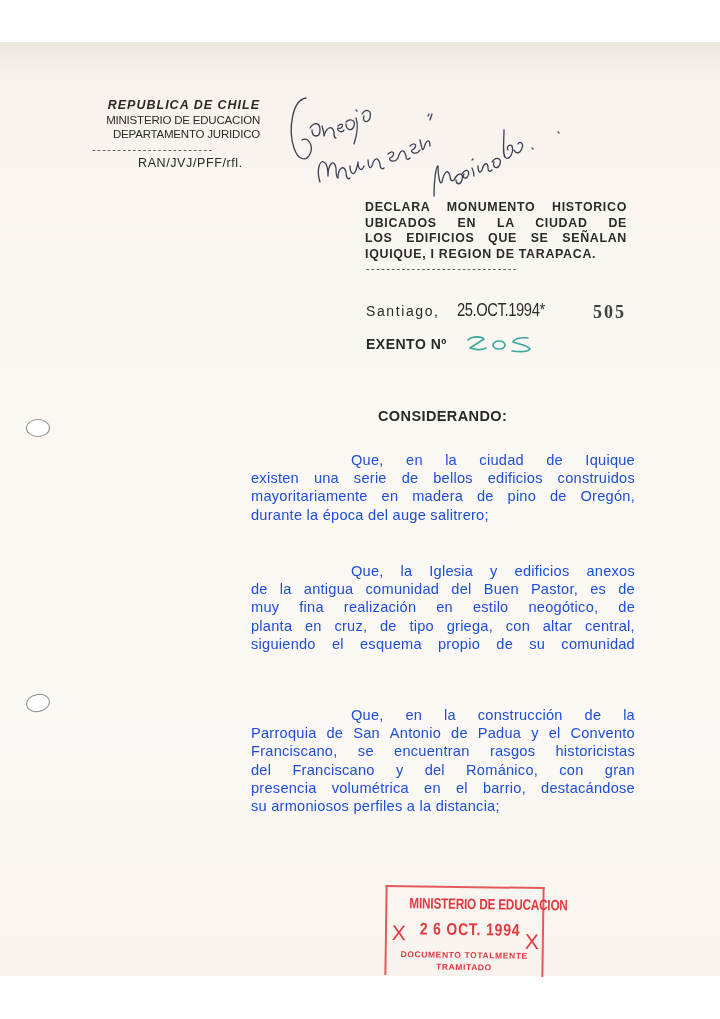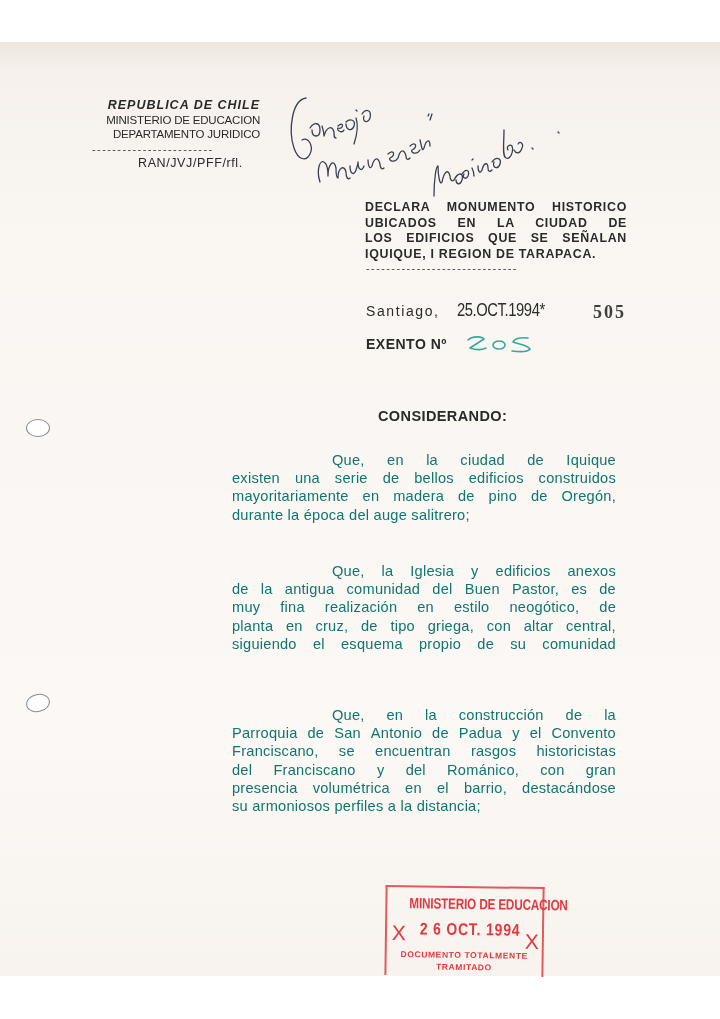--- a/index.html
+++ b/index.html
@@ -146,25 +146,25 @@
       position: absolute;
       left: 366px;
       top: 408px;
       font-size: 14.5px;
       font-weight: bold;
       letter-spacing: 0.4px;
       margin-left: 12px;
     }
     .para {
       position: absolute;
-      left: 232px;
+      left: 251px;
       width: 384px;
       font-size: 14.6px;
       line-height: 18.2px;
-      color: #0f766e;
+      color: #1d4ed8;
       letter-spacing: 0.25px;
     }
     .para .pline {
       text-align: justify;
       text-align-last: justify;
       white-space: nowrap;
       display: flex;
       justify-content: space-between;
     }
     .para .pline.first {

